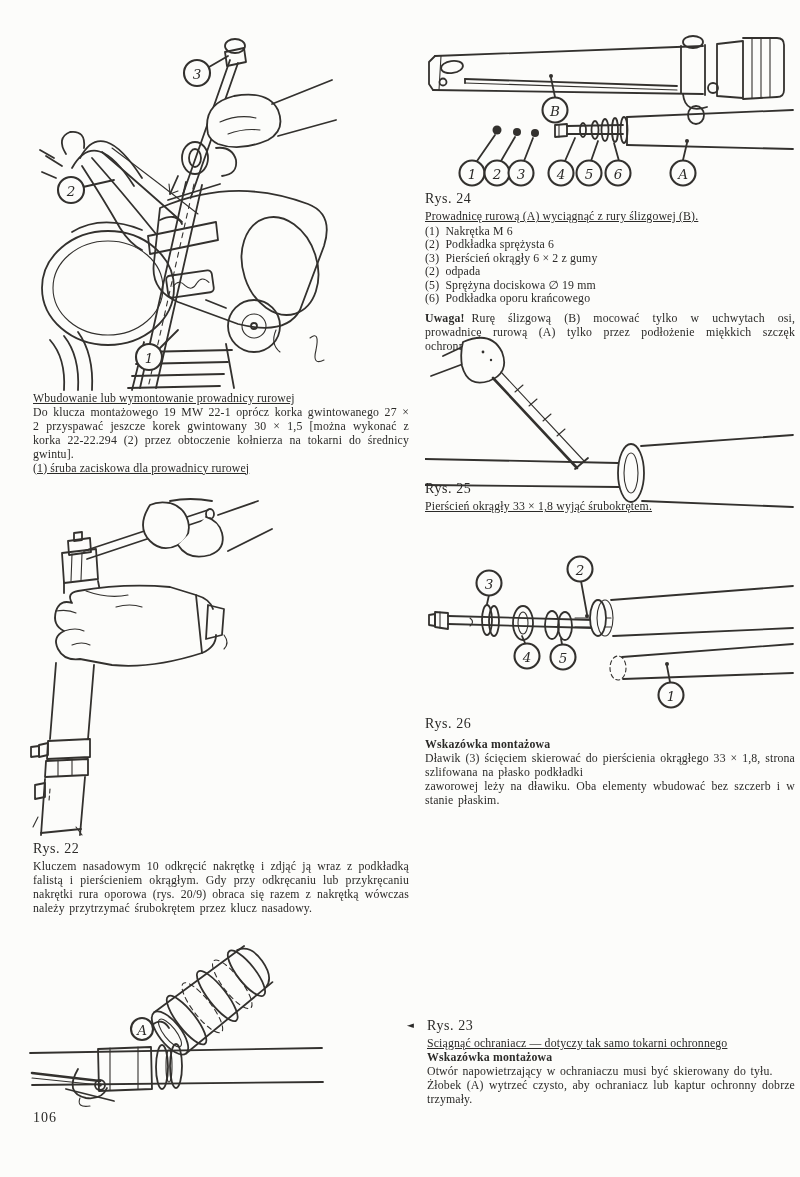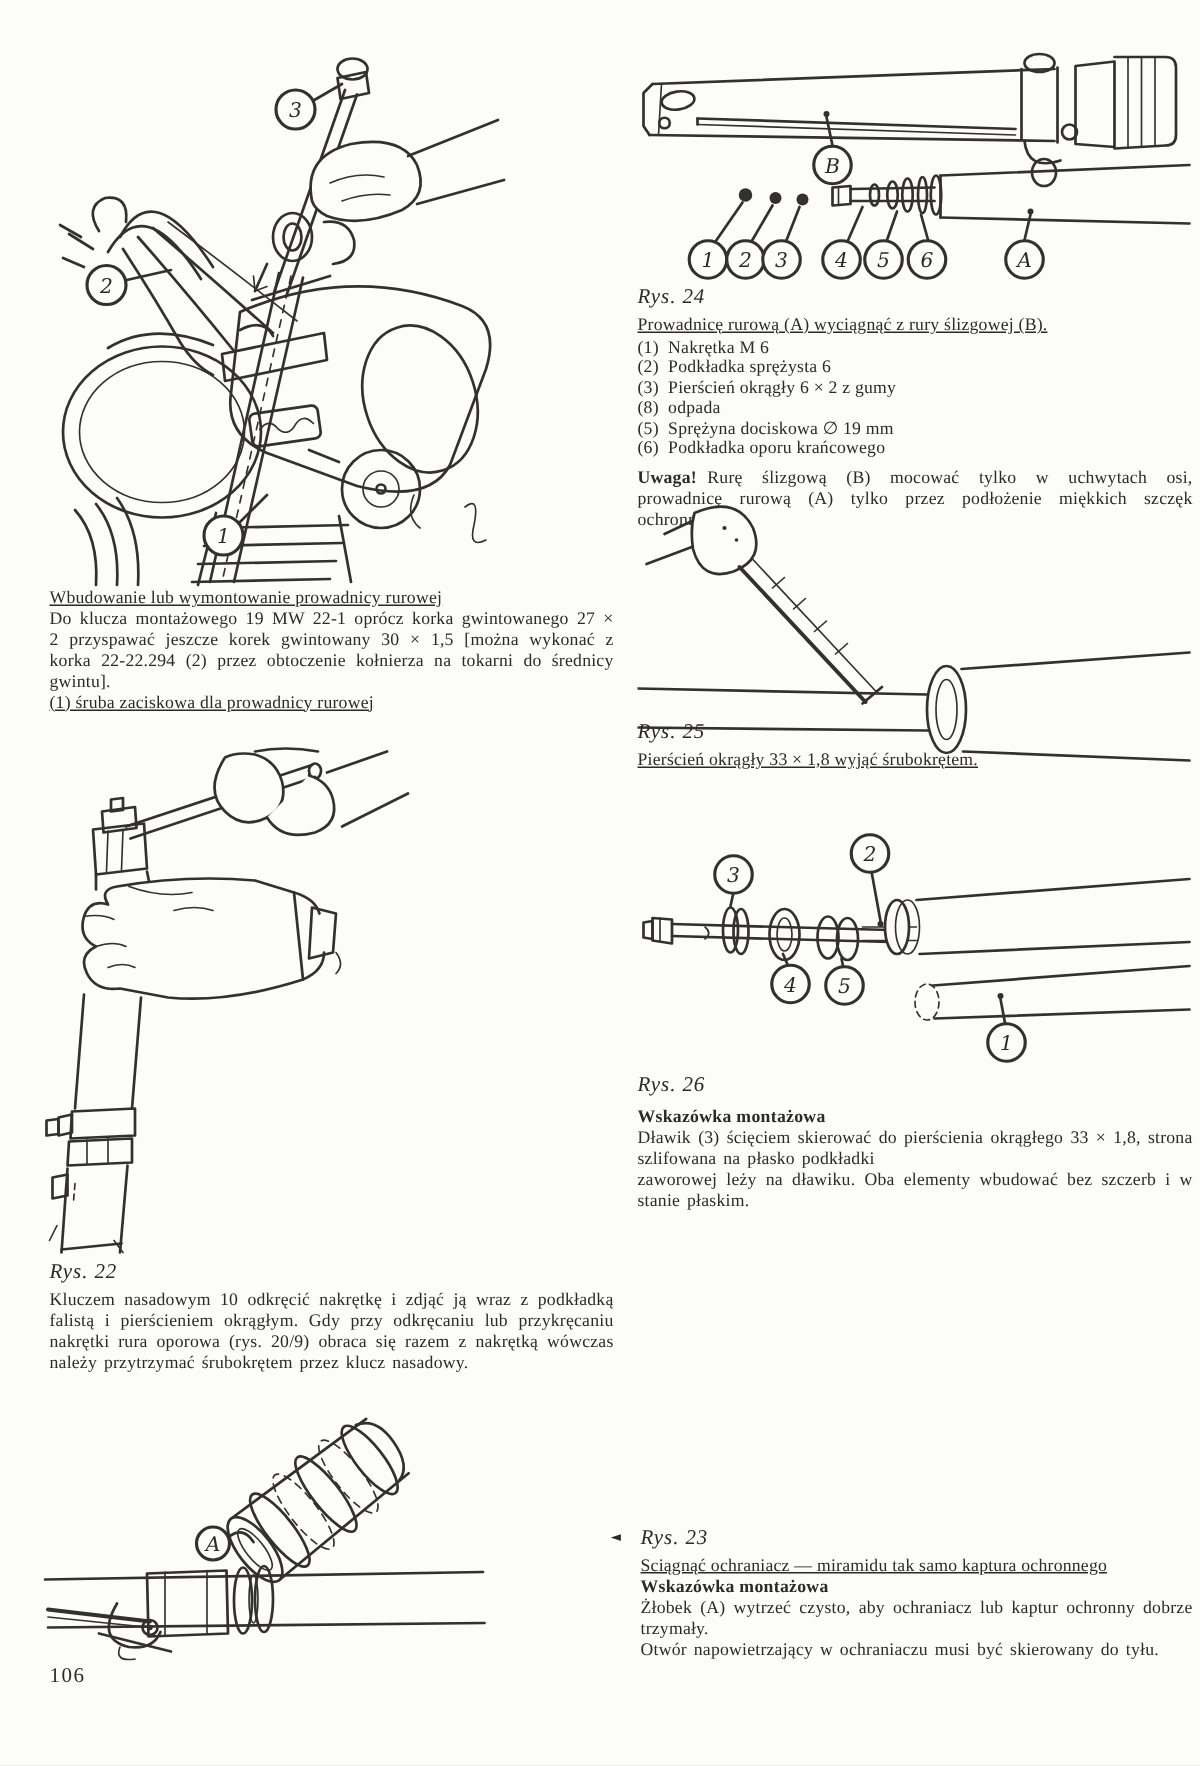--- a/index.html
+++ b/index.html
@@ -2,21 +2,21 @@
 <html><head>
 <meta charset="utf-8">
 <style>
   html,body{margin:0;padding:0;background:#e8e8e6;}
   .page{
     position:relative;width:800px;height:1177px;margin:0 auto;
     background:#fcfcfa;overflow:hidden;
     font-family:"Liberation Serif",serif;color:#2b2a28;
   }
   .sec{position:absolute;}
-  .h{font-size:14px;letter-spacing:.6px;margin:0 0 3px 0;font-weight:normal;font-style:italic;}
+  .h{font-size:14px;letter-spacing:.6px;margin:0 0 3px 0;font-weight:normal;}
   .p{font-size:11.8px;line-height:13.9px;text-align:justify;margin:0;
      letter-spacing:.15px;word-spacing:1.5px;}
   .pl{font-size:11.8px;line-height:13.9px;text-align:left;margin:0;letter-spacing:.15px;text-decoration:underline;}
   .li{font-size:11.8px;line-height:13.4px;margin:0;white-space:pre-wrap;letter-spacing:.15px;}
   .bh{font-weight:bold;font-size:11.8px;line-height:13.9px;margin:0;letter-spacing:.2px;font-family:Liberation Serif, serif;}
   .note b{margin-right:7px;}
   .pagenum{font-size:14px;letter-spacing:1px;text-align:right;}
   .marker{position:absolute;left:-20px;top:2px;font-family:"DejaVu Sans",sans-serif;
      font-size:9px;color:#2b2a28;}
   svg{display:block;}
@@ -214,21 +214,21 @@
     </g>
   </svg>
 
   <div class="sec" style="left:425px;top:191px;width:370px">
     <p class="h">Rys. 24</p>
     <p class="pl">Prowadnicę rurową (A) wyciągnąć z rury ślizgowej (B).</p>
     <div style="margin-top:1px">
       <div class="li">(1)  Nakrętka M 6</div>
       <div class="li">(2)  Podkładka sprężysta 6</div>
       <div class="li">(3)  Pierścień okrągły 6 × 2 z gumy</div>
-      <div class="li">(8)  odpada</div>
+      <div class="li">(2)  odpada</div>
       <div class="li">(5)  Sprężyna dociskowa ∅ 19 mm</div>
       <div class="li">(6)  Podkładka oporu krańcowego</div>
     </div>
     <p class="p note" style="margin-top:7px">
       <b>Uwaga!</b><span>Rurę ślizgową (B) mocować tylko w uchwytach osi, prowadnicę rurową (A) tylko przez podłożenie miękkich szczęk ochronnych</span>
     </p>
   </div>
 
   <svg class="sec" style="left:425px;top:330px" width="370" height="178" viewBox="0 0 370 178" role="img">
     <g class="ln">
@@ -423,21 +423,21 @@
     <g>
       <path class="ln" d="M132,92 Q142,84 149,95"></path>
       <circle class="co" cx="122" cy="96" r="11"></circle>
       <text class="cot" x="122" y="97">A</text>
     </g>
   </svg>
 
   <div class="sec" style="left:427px;top:1018px;width:368px">
     <span class="marker">◄</span>
     <p class="h">Rys. 23</p>
-    <p class="pl">Sciągnąć ochraniacz — miramidu tak samo kaptura ochronnego</p>
+    <p class="pl">Sciągnąć ochraniacz — dotyczy tak samo tokarni ochronnego</p>
     <p class="bh">Wskazówka montażowa</p>
+    <p class="p">Otwór napowietrzający w ochraniaczu musi być skierowany do tyłu.</p>
     <p class="p">Żłobek (A) wytrzeć czysto, aby ochraniacz lub kaptur ochronny dobrze trzymały.</p>
-    <p class="p">Otwór napowietrzający w ochraniaczu musi być skierowany do tyłu.</p>
   </div>
 
   <div class="sec pagenum" style="left:33px;top:1110px">106</div>
 
 </div>
 
 </body></html>

